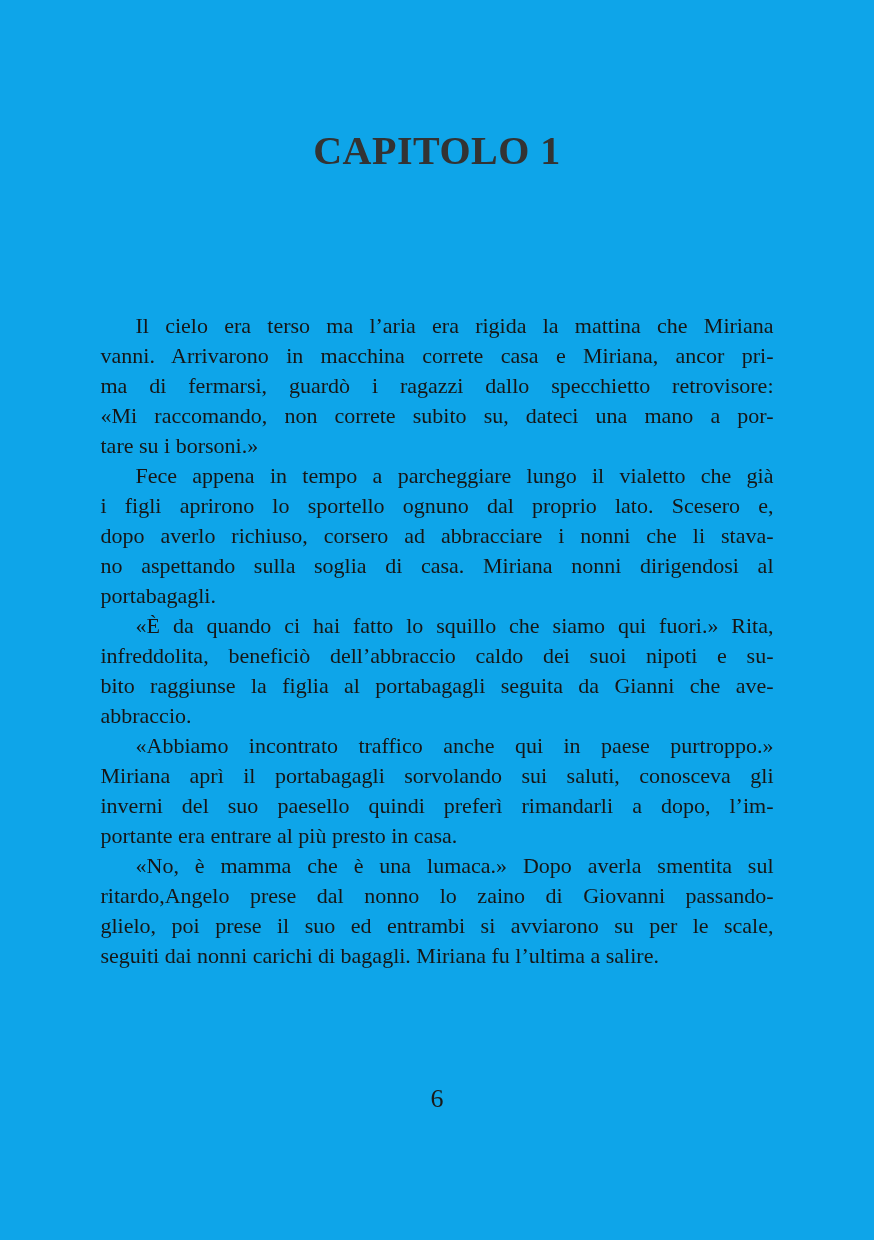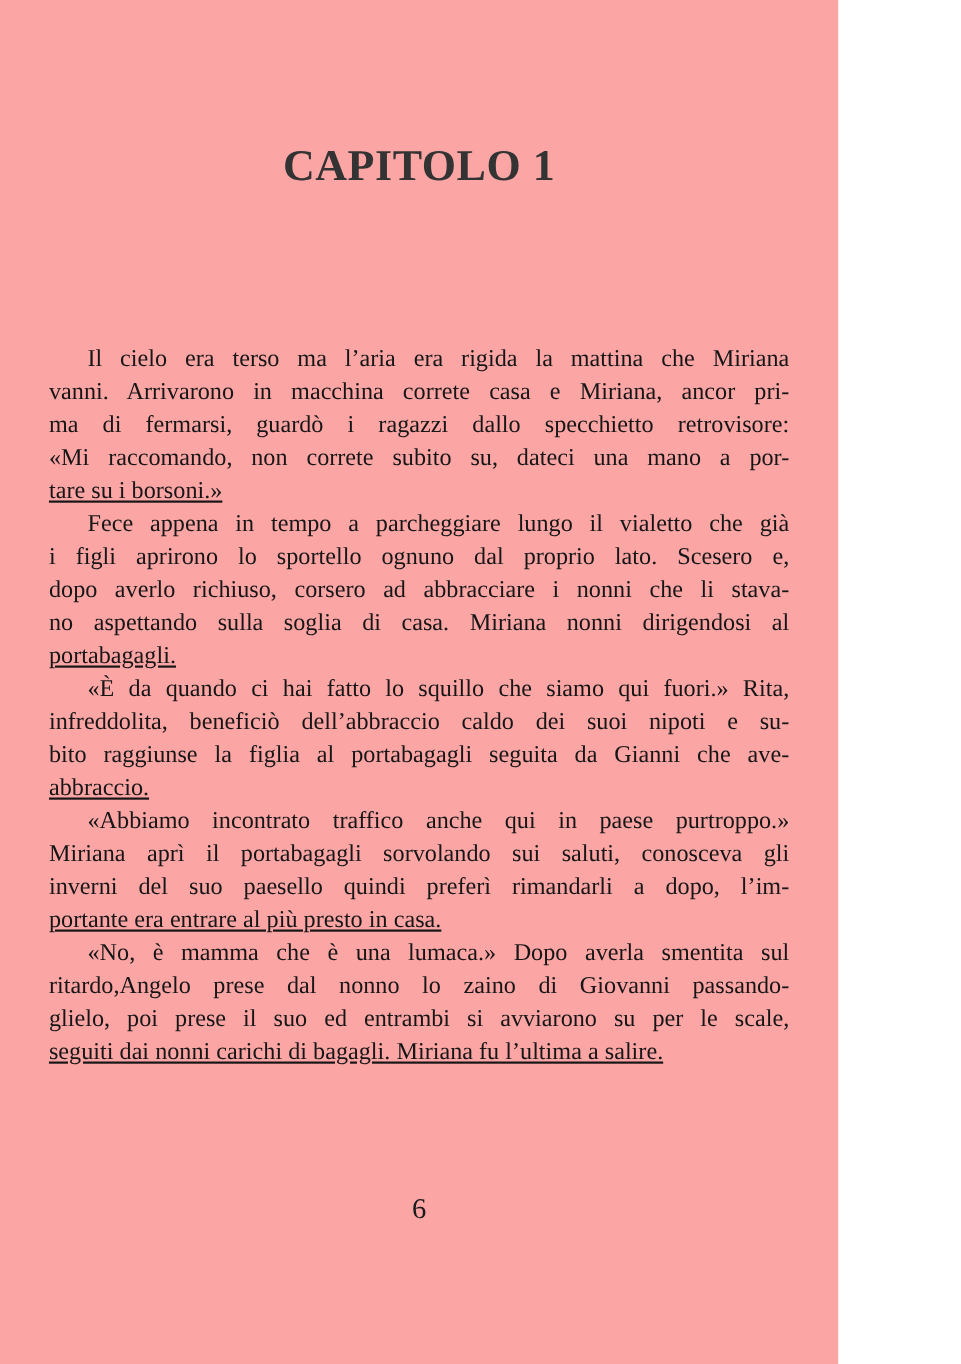--- a/index.html
+++ b/index.html
@@ -2,23 +2,23 @@
 <html lang="it"><head>
 <meta charset="utf-8">
 <style>
   html, body {
     margin: 0;
     padding: 0;
     background: #ffffff;
   }
   .page {
     position: relative;
-    width: 762px;
+    width: 874px;
     height: 1240px;
-    background: #fca5a5;
+    background: #0ea5e9;
     overflow: hidden;
     font-family: "Liberation Serif", serif;
   }
   .chapter-title {
     margin: 131px auto 0 auto;
     width: 673px;
     text-align: center;
     font-family: "Liberation Serif", serif;
     font-weight: bold;
     font-size: 40px;
@@ -36,21 +36,20 @@
   .line {
     text-align: justify;
     text-align-last: justify;
     white-space: normal;
   }
   .line.first {
     padding-left: 35px;
   }
   .line.plast {
     text-align-last: left;
-    text-decoration: underline;
   }
   .page-number {
     width: 673px;
     margin: 113px auto 0 auto;
     text-align: center;
     font-size: 26px;
     line-height: 30px;
     color: #1a1a1a;
   }
 </style>

